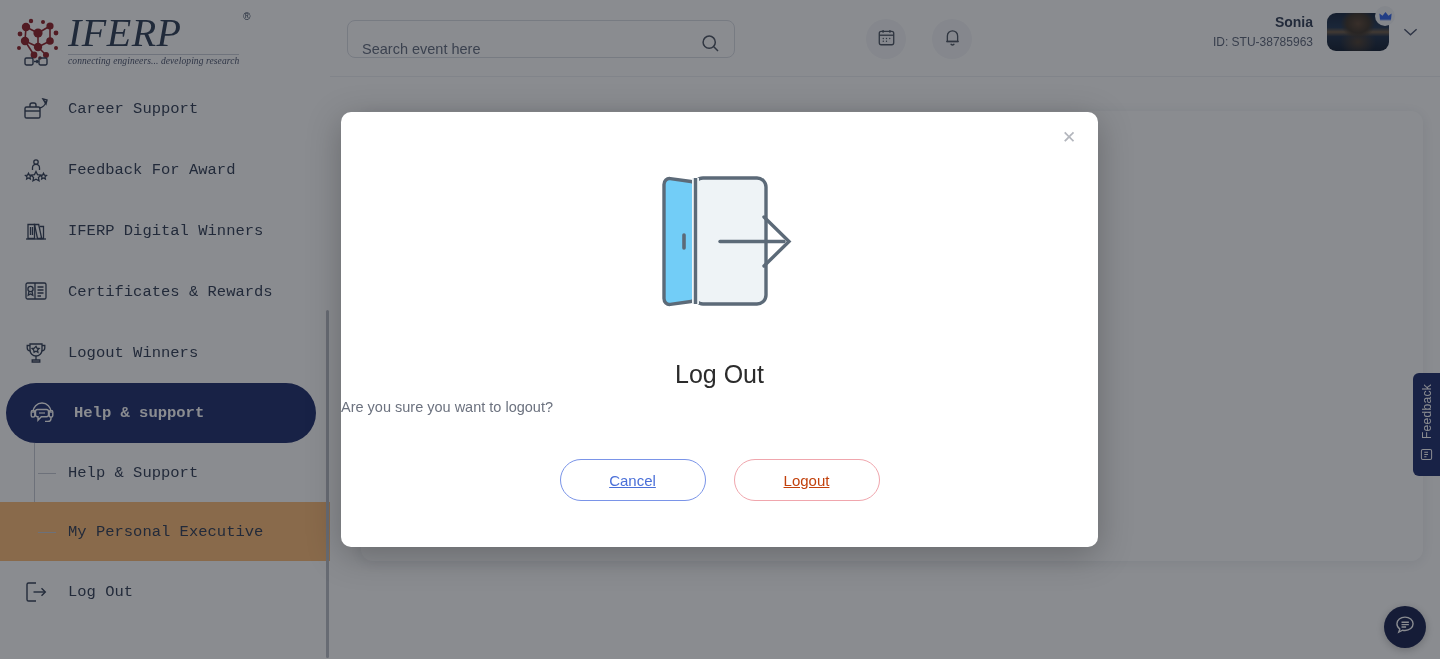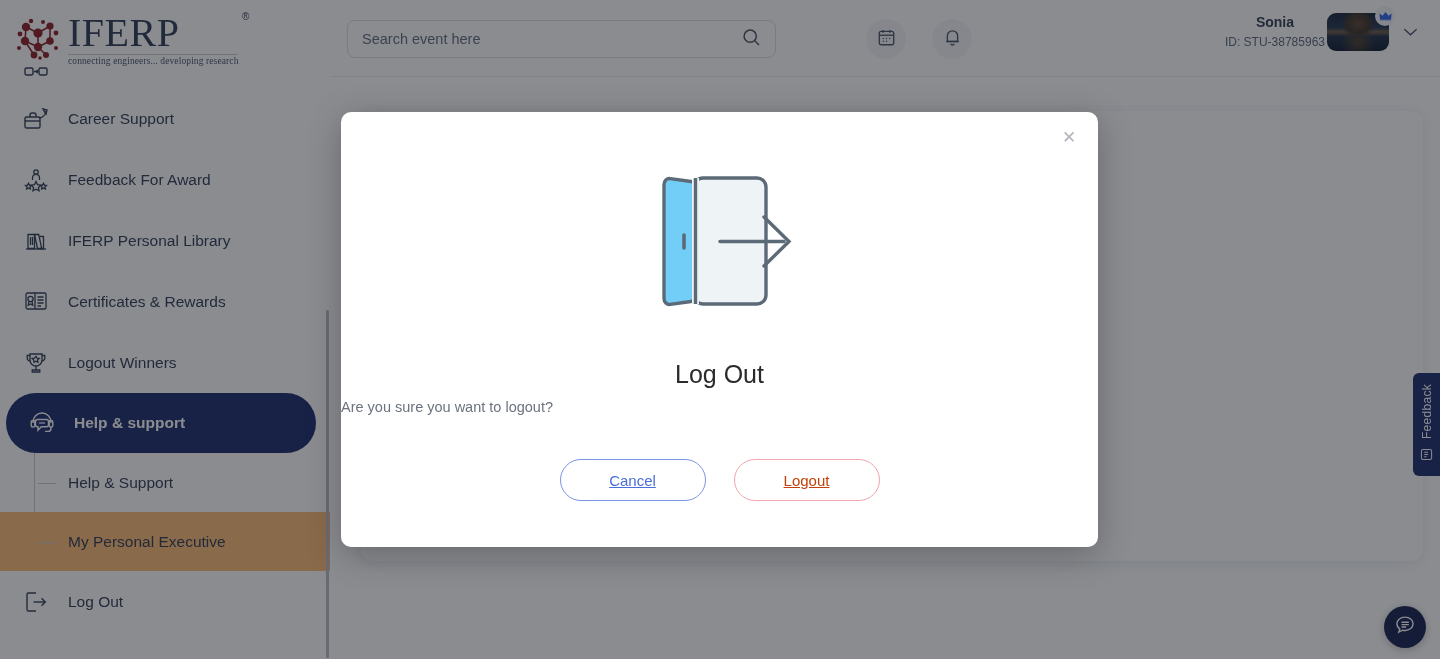--- a/index.html
+++ b/index.html
@@ -19,21 +19,21 @@
   
   #sidebar {
     position: absolute; left: 0; top: 0;
     width: 330px; height: 659px;
     background: #ffffff;
     overflow: hidden;
   }
   #logo-wrap {
     position: absolute; left: 12px; top: 8px;
     width: 300px; height: 62px;
-    display: flex; align-items: center;
+    display: flex; align-items: center; font-style: italic;
   }
   .logo-mark { width: 52px; height: 52px; position: relative; flex: none; }
   .logo-text-wrap { margin-left: 4px; position: relative; }
   .logo-word {
     font-family: "Liberation Serif", serif;
     font-size: 40px; line-height: 40px;
     letter-spacing: 0.5px;
     color: #2b3a52; font-weight: 400;
   }
   .logo-reg {
@@ -41,21 +41,21 @@
     font-size: 10px; color: #2b3a52;
   }
   .logo-tag {
     font-family: "Liberation Serif", serif;
     font-size: 9.5px; color: #47506a;
     letter-spacing: 0.1px; margin-top: 1px;
     border-top: 1px solid #c9ccd6; padding-top: 1px;
     white-space: nowrap;
   }
 
-  #nav { position: absolute; left: 0; top: 54px; width: 330px; }
+  #nav { position: absolute; left: 0; top: 44px; width: 330px; font-family: Liberation Mono, monospace; }
   .nav-item {
     position: relative;
     height: 61px;
     display: flex; align-items: center;
     padding-left: 18px;
     color: #2f3b52;
     font-size: 15.5px;
   }
   .nav-item .nav-ico {
     width: 36px; height: 30px; flex: none;
@@ -99,23 +99,23 @@
 
   
   #header {
     position: absolute; left: 330px; top: 0;
     width: 1110px; height: 77px;
     background: #ffffff;
     border-bottom: 1px solid #eceef2;
   }
   #search-box {
     position: absolute; left: 17px; top: 20px;
-    width: 429px; height: 38px;
+    width: 388px; height: 38px;
     border: 1px solid #d9dce3; border-radius: 8px;
-    display: flex; align-items: center;
+    display: flex; align-items: flex-end;
     padding: 0 14px;
     background: #fff;
   }
   #search-input {
     flex: 1; border: none; outline: none;
     font-family: "Liberation Sans", sans-serif;
     font-size: 14.5px; color: #3c4558;
     background: transparent;
   }
   #search-input::placeholder { color: #616a7d; }
@@ -125,21 +125,21 @@
     background: #f4f5f8;
     display: flex; align-items: center; justify-content: center;
   }
   #cal-btn { left: 536px; }
   #bell-btn { left: 602px; }
 
   #user-block {
     position: absolute; right: 22px; top: 13px;
     display: flex; align-items: center;
   }
-  .user-text { text-align: center; margin-right: 2px; }
+  .user-text { text-align: right; margin-right: 14px; }
   .user-name { font-size: 14px; font-weight: bold; color: #2f3b52; line-height: 18px;}
   .user-id { font-size: 12px; color: #5b6478; line-height: 18px; margin-top: 2px;}
   .avatar-wrap { position: relative; width: 62px; height: 38px; }
   .avatar {
     width: 62px; height: 38px; border-radius: 9px;
     background:
       radial-gradient(ellipse 40% 55% at 50% 28%, #5b4432 0%, #3a3026 45%, rgba(58,48,38,0) 70%),
       radial-gradient(ellipse 42% 55% at 50% 76%, #4b3b2c 0%, rgba(75,59,44,0) 70%),
       linear-gradient(180deg,#14233b 0%, #1f3350 38%, #6d5a44 50%, #1b2c45 62%, #0e1a2d 100%);
     overflow: hidden;
@@ -331,21 +331,21 @@
       <div class="nav-item">
         <span class="nav-ico">
           <svg width="26" height="26" viewBox="0 0 26 26" fill="none" stroke="#2f3b52" stroke-width="1.3">
             <path d="M5 6.5h6.5v14H5z"></path>
             <path d="M11.5 6.5h4.2l3 14h-4.2z"></path>
             <path d="M17 8.5h3.5v12H17"></path>
             <path d="M3 21h20"></path>
             <path d="M7.5 9v8M9.5 9v8"></path>
           </svg>
         </span>
-        <span>IFERP Personal Library</span>
+        <span>IFERP Digital Winners</span>
       </div>
 
       <div class="nav-item">
         <span class="nav-ico">
           <svg width="26" height="26" viewBox="0 0 26 26" fill="none" stroke="#2f3b52" stroke-width="1.3">
             <rect x="3" y="4" width="20" height="16" rx="1.6"></rect>
             <line x1="12" y1="4" x2="12" y2="20"></line>
             <circle cx="7.5" cy="10" r="2.6"></circle>
             <path d="M6 12.3l-.8 4 2.3-1.3 2.3 1.3-.8-4"></path>
             <path d="M14.5 8h6M14.5 11h6M14.5 14h6M14.5 17h3.5"></path>

